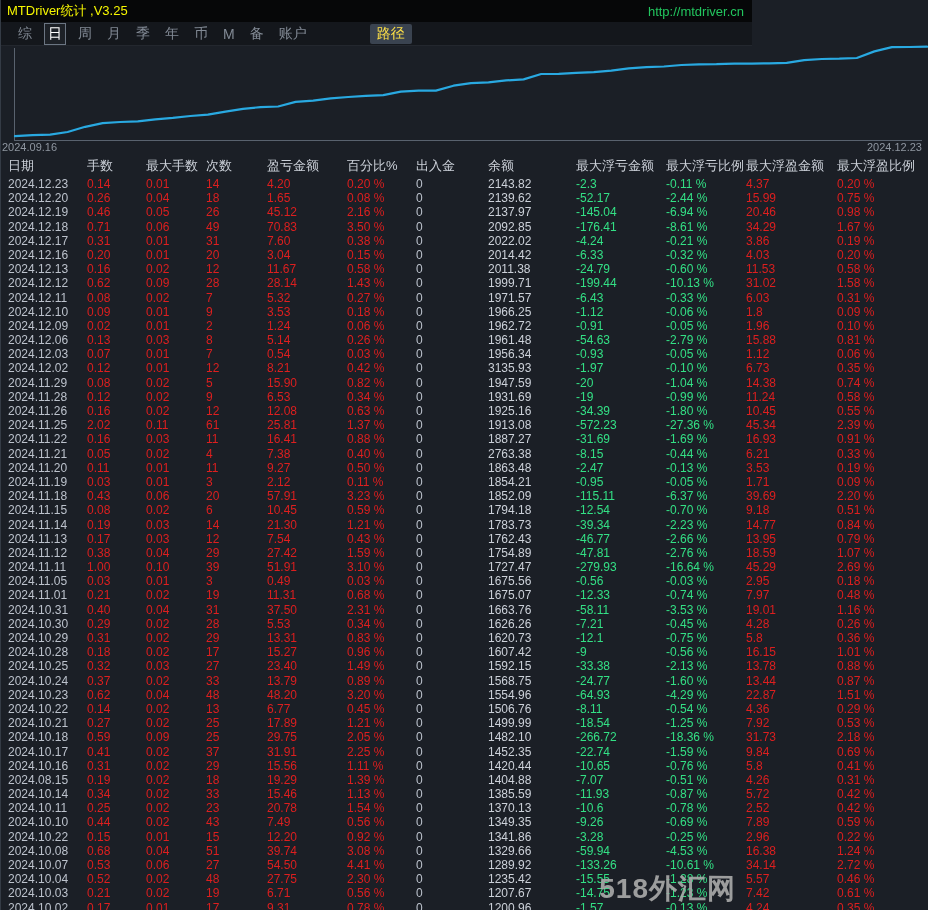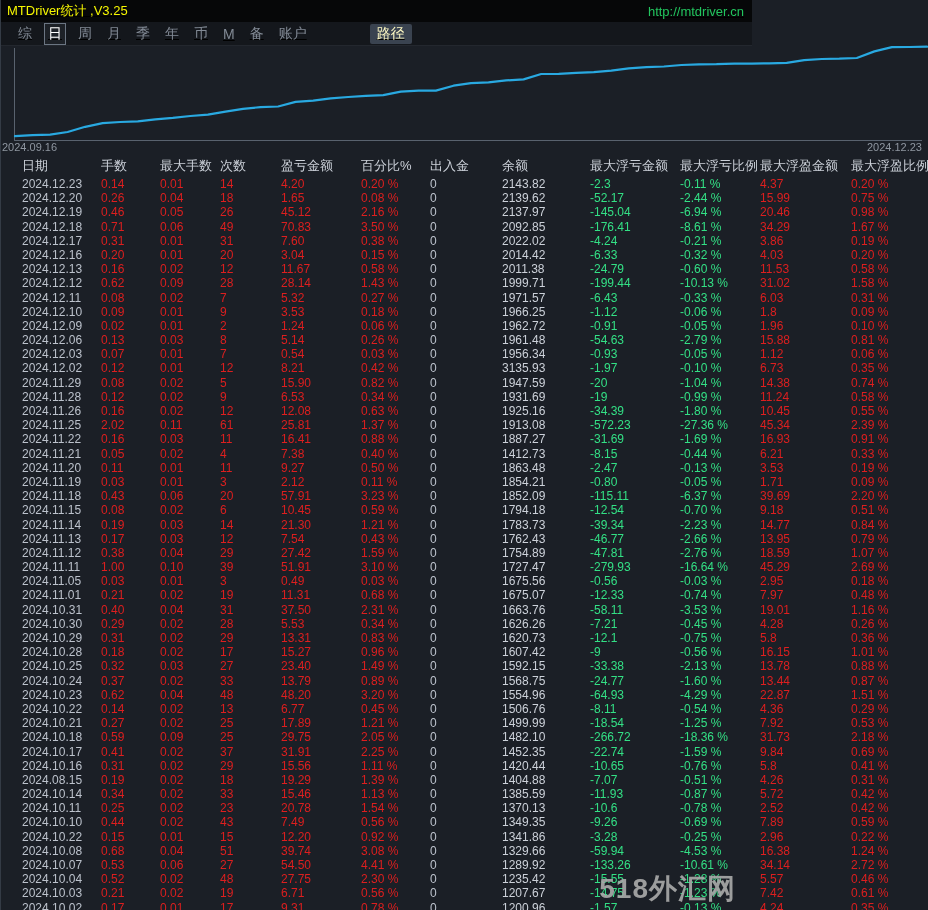--- a/index.html
+++ b/index.html
@@ -1,33 +1,33 @@
 <!DOCTYPE html>
 <html><head>
 <meta charset="utf-8">
 <style>
   * { margin:0; padding:0; box-sizing:border-box; }
   html,body { width:928px; height:910px; overflow:hidden; }
   body { background:#1b1f26; font-family:"Liberation Sans", sans-serif; }
-  .app { position:relative; width:752px; height:910px; background:#1b1f26; border-left:1px solid #343b45;text-decoration:underline; }
+  .app { position:relative; width:752px; height:910px; background:#1b1f26; border-left:1px solid #343b45; }
 
   .titlebar { height:22px; background:#060708; display:flex; justify-content:space-between; align-items:center; padding:0 8px 0 6px; }
   .title { color:#f6f600; font-size:13px; }
   .url { color:#22c55e; font-size:13px; }
 
   .menubar { height:24px; background:#14171c; display:flex; align-items:center; font-size:14px; color:#828a95; padding-left:14px; border-bottom:1px solid #23272e; }
   .menu-items { display:flex; align-items:center; gap:9px; }
   .menu-item { padding:1px 3px; cursor:default; }
   .menu-item.selected { border:1px solid #6b7582; background:#1d2127; color:#ffffff; }
-  .path-btn { margin-left:60px; background:#3a4350; color:#fef9c3; padding:1px 7px; border-radius:2px; font-size:14px; }
+  .path-btn { margin-left:60px; background:#3a4350; color:#fde047; padding:1px 7px; border-radius:2px; font-size:14px; }
 
   .chart { position:absolute; top:40px; left:0; width:928px; height:115px; }
 
   .table-area { position:absolute; top:155px; left:0; width:928px; }
-  .grid-row { display:grid; grid-template-columns:79px 59px 60px 61px 80px 69px 72px 88px 90px 80px 91px 92px; padding-left:21px; }
+  .grid-row { display:grid; grid-template-columns:79px 59px 60px 61px 80px 69px 72px 88px 90px 80px 91px 92px; padding-left:7px; }
   .thead { height:22px; align-items:center; font-size:13px; color:#ced3db; }
   .trow { height:14.2px; line-height:14.2px; font-size:12px; white-space:nowrap; }
   .cell { overflow:visible; }
   .cell.date  { color:#bcc2cc; }
   .cell.gray  { color:#bcc2cc; }
   .cell.white { color:#ccd1d9; }
   .cell.red   { color:#dd1f1f; }
   .cell.green { color:#33e085; }
 
   .watermark { position:absolute; right:16px; bottom:2px; font-size:28px; font-weight:bold; color:#a8a8a8; opacity:0.92; letter-spacing:1px; }
@@ -349,21 +349,21 @@
           <div class="cell red">0.91 %</div>
         </div>
         <div class="grid-row trow">
           <div class="cell date">2024.11.21</div>
           <div class="cell red">0.05</div>
           <div class="cell red">0.02</div>
           <div class="cell red">4</div>
           <div class="cell red">7.38</div>
           <div class="cell red">0.40 %</div>
           <div class="cell gray">0</div>
-          <div class="cell white">1412.73</div>
+          <div class="cell white">2763.38</div>
           <div class="cell green">-8.15</div>
           <div class="cell green">-0.44 %</div>
           <div class="cell red">6.21</div>
           <div class="cell red">0.33 %</div>
         </div>
         <div class="grid-row trow">
           <div class="cell date">2024.11.20</div>
           <div class="cell red">0.11</div>
           <div class="cell red">0.01</div>
           <div class="cell red">11</div>
@@ -378,21 +378,21 @@
         </div>
         <div class="grid-row trow">
           <div class="cell date">2024.11.19</div>
           <div class="cell red">0.03</div>
           <div class="cell red">0.01</div>
           <div class="cell red">3</div>
           <div class="cell red">2.12</div>
           <div class="cell red">0.11 %</div>
           <div class="cell gray">0</div>
           <div class="cell white">1854.21</div>
-          <div class="cell green">-0.80</div>
+          <div class="cell green">-0.95</div>
           <div class="cell green">-0.05 %</div>
           <div class="cell red">1.71</div>
           <div class="cell red">0.09 %</div>
         </div>
         <div class="grid-row trow">
           <div class="cell date">2024.11.18</div>
           <div class="cell red">0.43</div>
           <div class="cell red">0.06</div>
           <div class="cell red">20</div>
           <div class="cell red">57.91</div>

